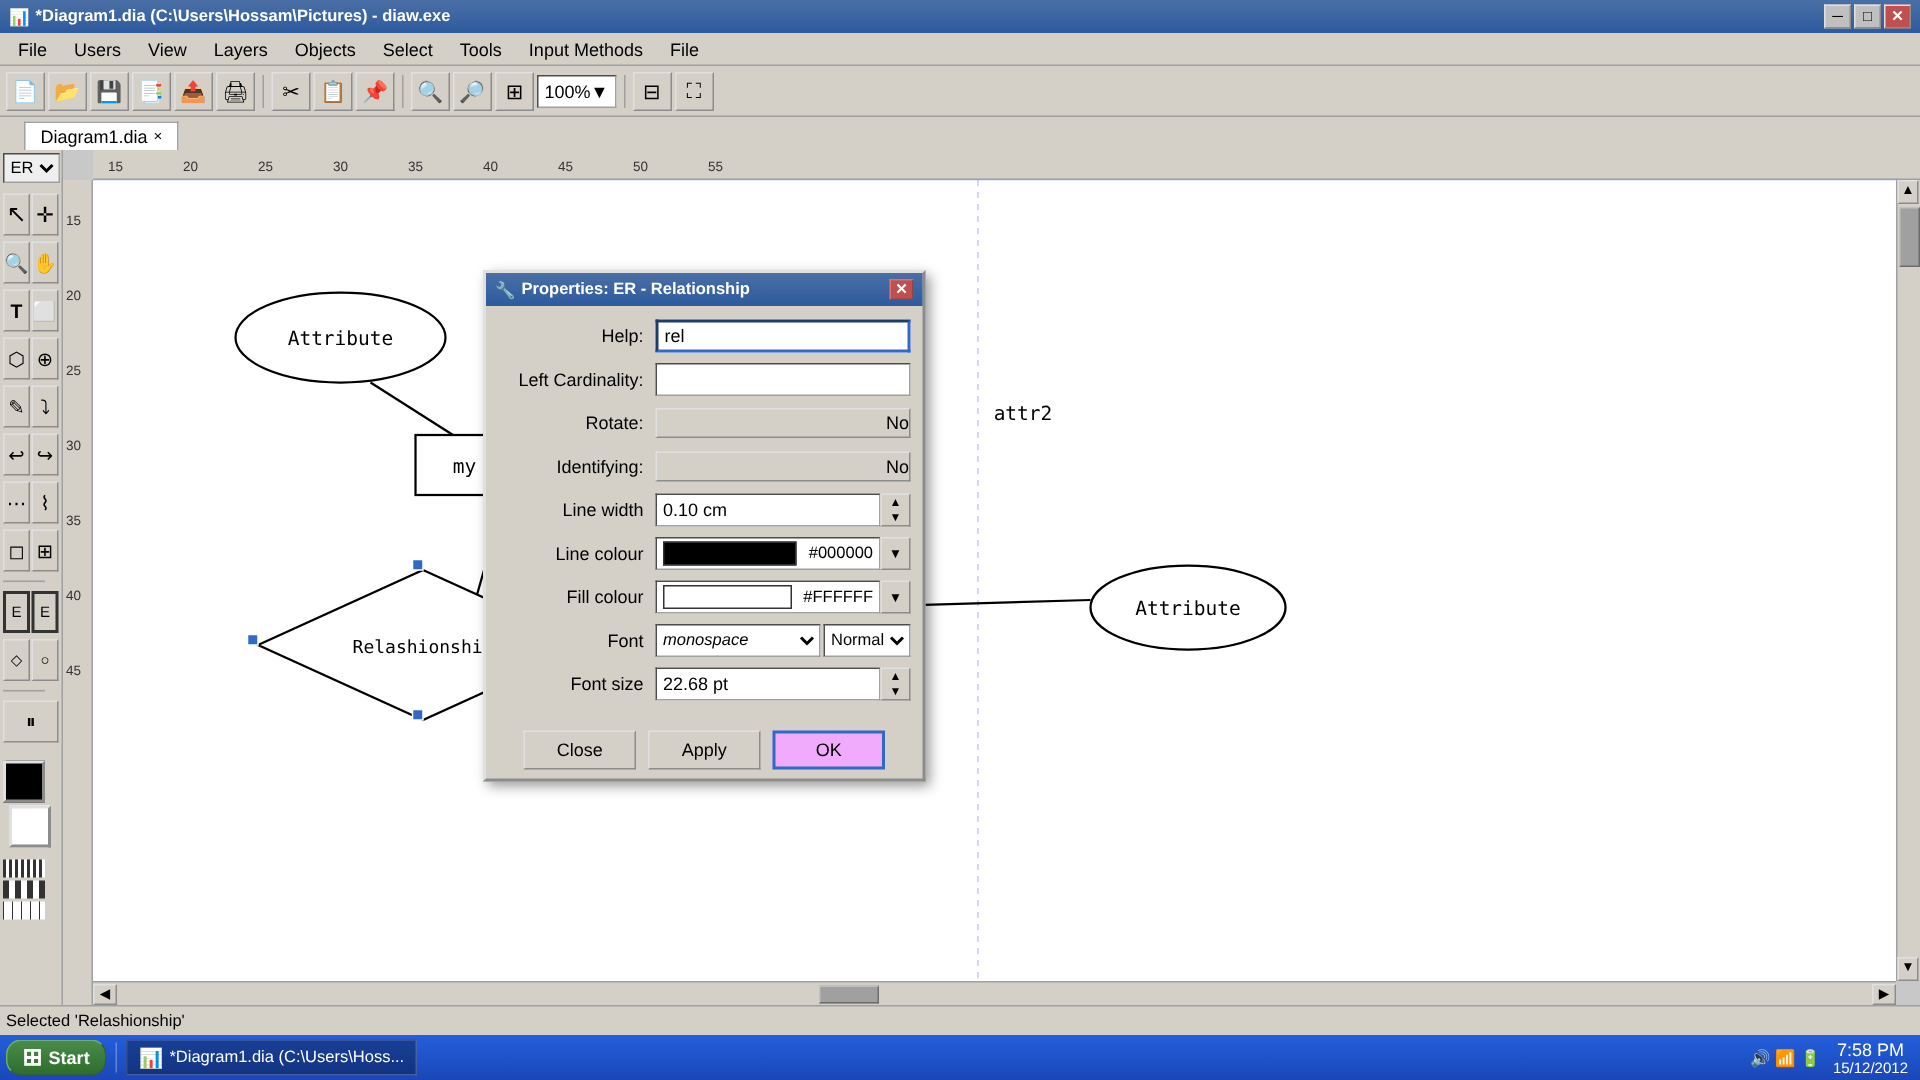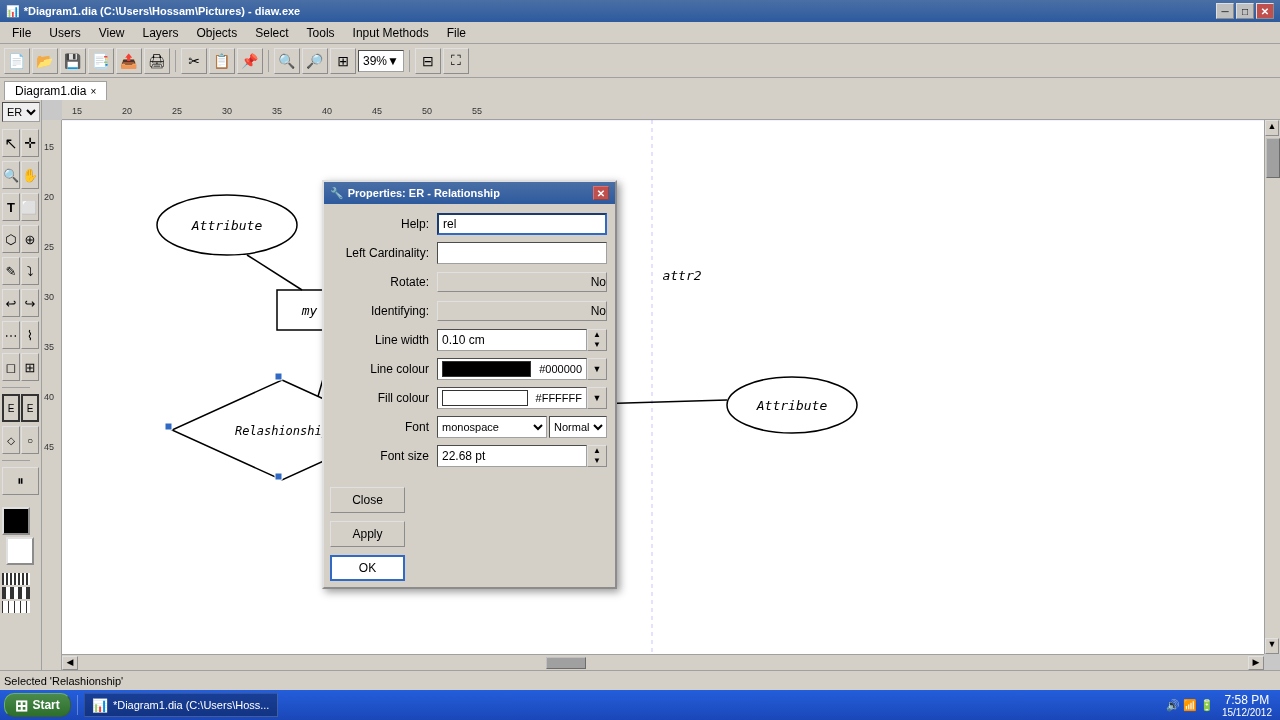--- a/index.html
+++ b/index.html
@@ -79,21 +79,21 @@
       padding: 0 4px;
       font-size: 12px;
     }
 
     
     #tab-bar {
       background: #d4d0c8;
       height: 22px;
       display: flex;
       align-items: flex-end;
-      padding: 0 4px;
+      padding: 0 16px;
     }
     .tab {
       background: #d4d0c8;
       border: 1px solid #a0a0a0;
       border-bottom: none;
       padding: 2px 10px;
       font-size: 12px;
       cursor: pointer;
       display: flex; align-items: center; gap: 4px;
     }
@@ -118,21 +118,20 @@
       flex: 1;
       background: #c8c8c8;
       position: relative;
       overflow: hidden;
     }
     #canvas {
       position: absolute;
       top: 20px; left: 20px;
       right: 0; bottom: 0;
       background: white;
-      font-style: italic;
     }
 
     
     #ruler-top {
       position: absolute;
       top: 0; left: 20px; right: 0;
       height: 20px;
       background: #d4d0c8;
       border-bottom: 1px solid #a0a0a0;
     }
@@ -244,20 +243,21 @@
     .dialog-font-row {
       display: flex;
       gap: 2px;
     }
     .dialog-font-select {
       flex: 2;
       height: 22px;
       border: 1px inset #a0a0a0;
       background: white;
       font-size: 11px;
+      font-style: italic;
     }
     .dialog-style-select {
       flex: 1;
       height: 22px;
       border: 1px inset #a0a0a0;
       background: white;
       font-size: 11px;
     }
     .dialog-spinner {
       width: 20px;
@@ -273,32 +273,31 @@
       align-items: center;
       justify-content: center;
       font-size: 8px;
       line-height: 1;
     }
     #dialog-footer {
       padding: 6px;
       display: flex;
       justify-content: center;
       gap: 8px;
-      flex-direction: column;
     }
     .dialog-action-btn {
       width: 75px;
       height: 26px;
       background: #d4d0c8;
       border: 1px outset #e0e0e0;
       cursor: pointer;
       font-size: 12px;
     }
     .dialog-action-btn.ok-btn {
-      background: #ffffff;
+      background: #f0abfc;
       border: 2px solid #316ac5;
     }
 
     
     #status-bar {
       height: 20px;
       background: #d4d0c8;
       border-top: 1px solid #a0a0a0;
       display: flex;
       align-items: center;
@@ -386,21 +385,21 @@
     <div class="tool-btn">🖨</div>
     <div class="tool-separator"></div>
     <div class="tool-btn">✂</div>
     <div class="tool-btn">📋</div>
     <div class="tool-btn">📌</div>
     <div class="tool-separator"></div>
     <div class="tool-btn">🔍</div>
     <div class="tool-btn">🔎</div>
     <div class="tool-btn">⊞</div>
     <div class="zoom-display">
-      <span>39%</span>
+      <span>100%</span>
       <span style="cursor:pointer;">▼</span>
     </div>
     <div class="tool-separator"></div>
     <div class="tool-btn">⊟</div>
     <div class="tool-btn">⛶</div>
   </div>
 
   <div id="tab-bar">
     <div class="tab active">
       <span>Diagram1.dia</span>

